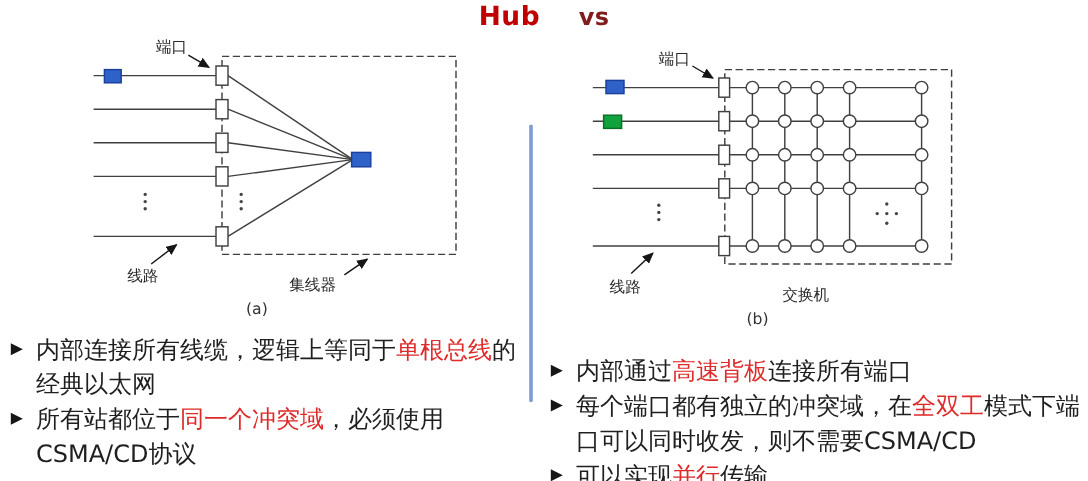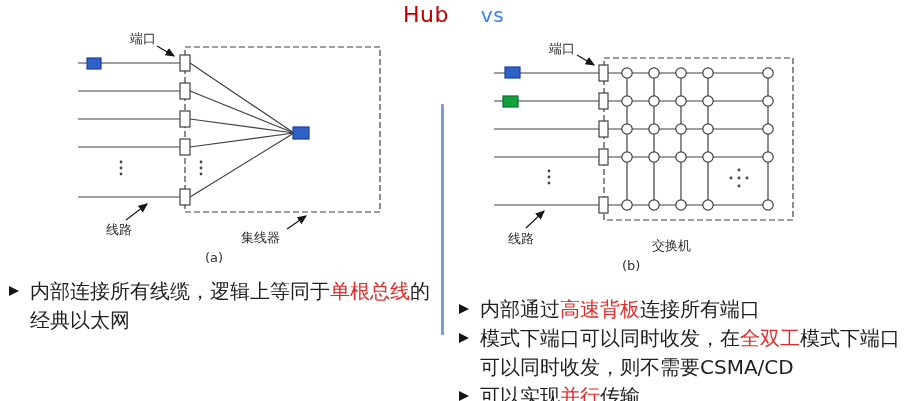--- a/index.html
+++ b/index.html
@@ -4,24 +4,24 @@
 <style>
   html,body { margin:0; padding:0; }
   body {
     width:907px; height:401px; position:relative; background:#ffffff;
     font-family:"DejaVu Sans","Liberation Sans",sans-serif; overflow:hidden;
     color:#1f1f1f;
   }
   .title-row {
     position:absolute; top:2px; left:0; width:907px;
     display:flex; justify-content:center; align-items:baseline; gap:32px;
-    font-size:22px; font-weight:normal; letter-spacing:0.5px;
+    font-size:22px; font-weight:bold; letter-spacing:0.5px;
   }
   .title-hub, .title-switch { color:#C00000; }
-  .title-vs { color:#3b82f6; font-size:20px; }
+  .title-vs { color:#7f1d1d; font-size:20px; }
 
   svg.diagram { position:absolute; left:0; top:0; }
   svg text { font-family:"DejaVu Sans","Liberation Sans",sans-serif; fill:#2b2b2b; }
   .dlabel { font-size:13px; }
   .dcaption { font-size:13px; fill:#333; }
 
   .divider {
     position:absolute; left:441px; top:104px; width:3px; height:231px;
     background:#7D9BD4; border-radius:1px;
   }
@@ -173,25 +173,28 @@
     </g>
   </g>
 </svg>
 
 <div class="divider"></div>
 
 <div class="bullets bullets-left">
   <div class="bullet-item">
     <span class="bullet-icon"></span><span>内部连接所有线缆，逻辑上等同于</span><span class="hl">单根总线</span><span>的经典以太网</span>
   </div>
+  <div class="bullet-item">
+    <span class="bullet-icon"></span><span>所有站都位于</span><span class="hl">同一个冲突域</span><span>，必须使用CSMA/CD协议</span>
+  </div>
 </div>
 
 <div class="bullets bullets-right">
   <div class="bullet-item">
     <span class="bullet-icon"></span><span>内部通过</span><span class="hl">高速背板</span><span>连接所有端口</span>
   </div>
   <div class="bullet-item">
-    <span class="bullet-icon"></span><span>模式下端口可以同时收发，在</span><span class="hl">全双工</span><span>模式下端口可以同时收发，则不需要CSMA/CD</span>
+    <span class="bullet-icon"></span><span>每个端口都有独立的冲突域，在</span><span class="hl">全双工</span><span>模式下端口可以同时收发，则不需要CSMA/CD</span>
   </div>
   <div class="bullet-item">
     <span class="bullet-icon"></span><span>可以实现</span><span class="hl">并行</span><span>传输</span>
   </div>
 </div>
 
 </body></html>

